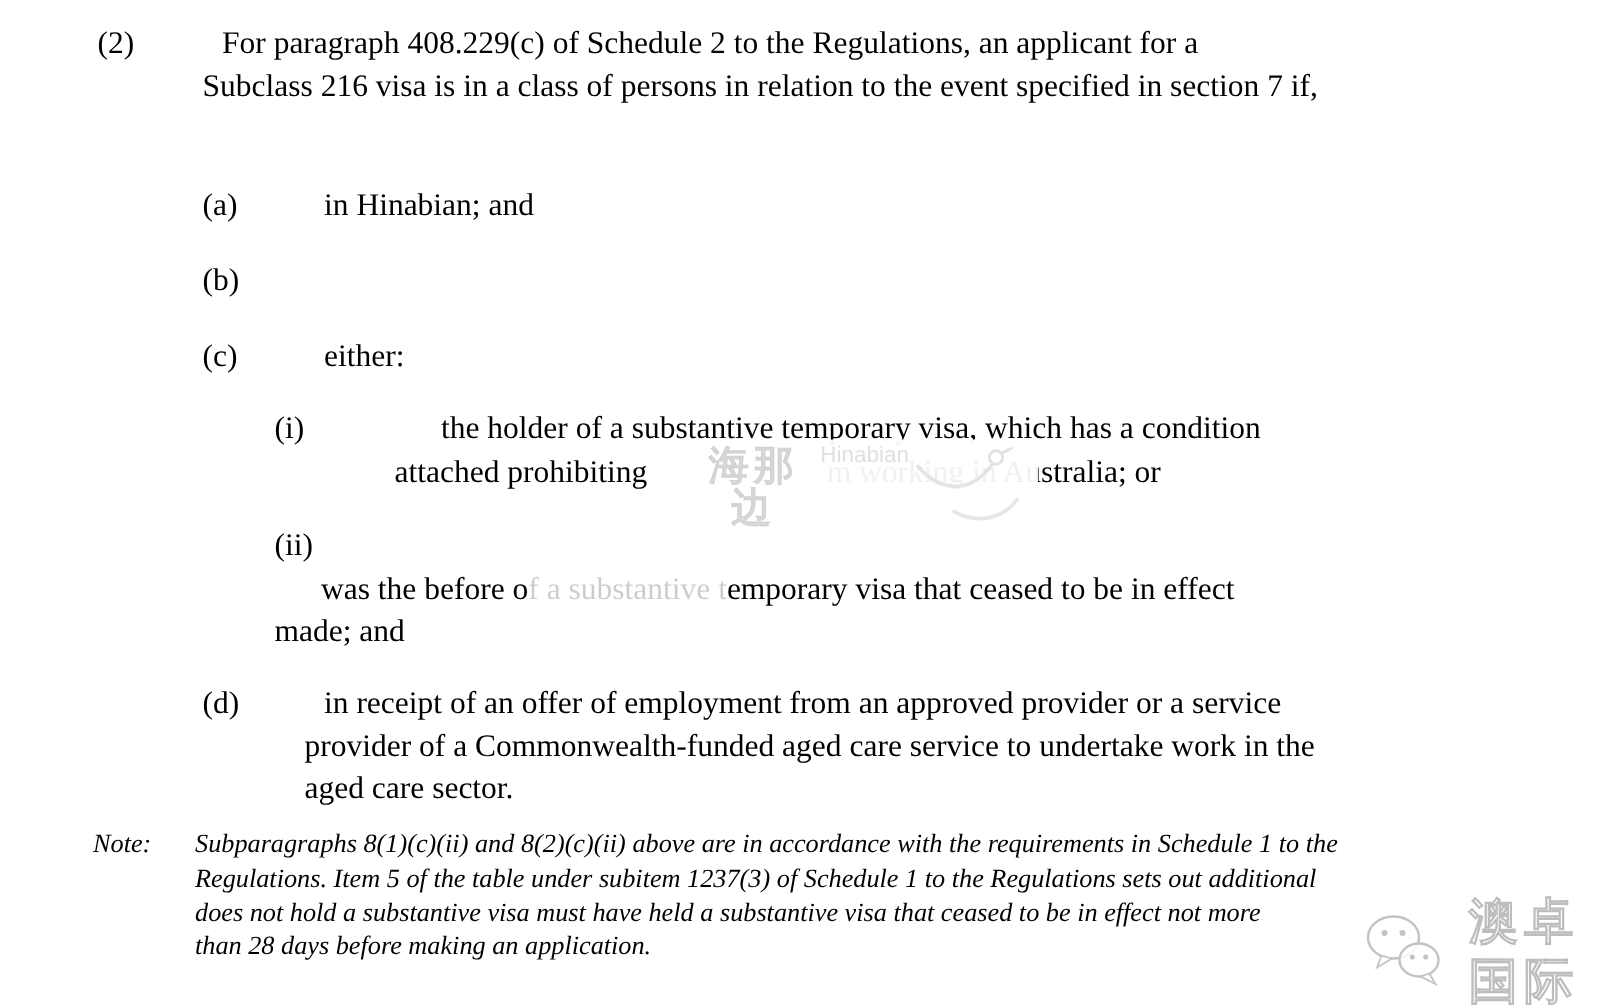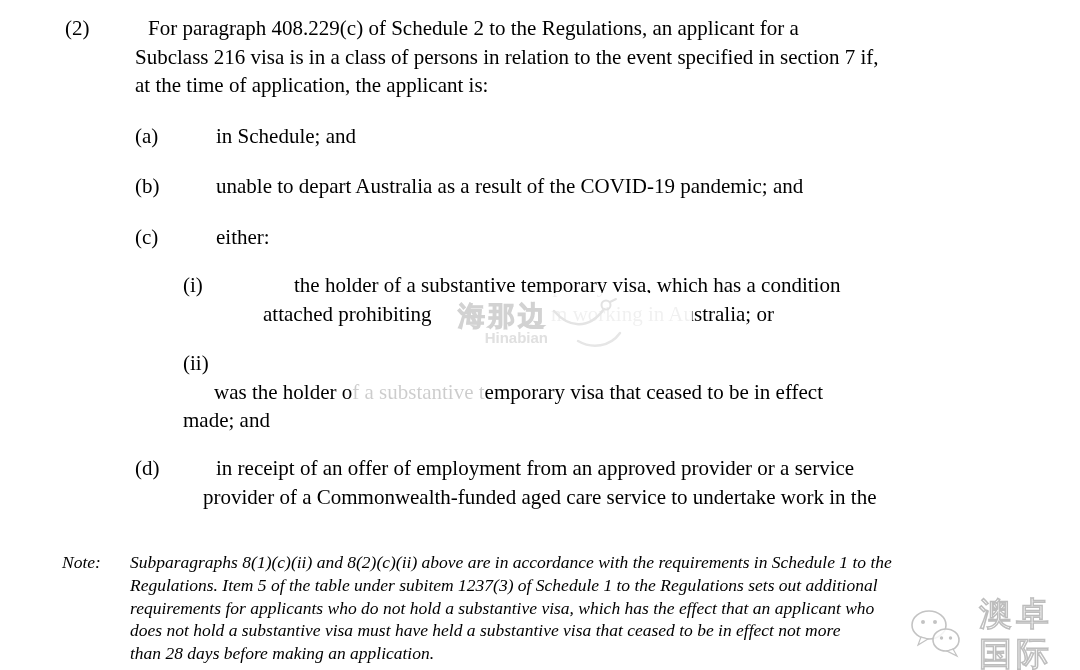--- a/index.html
+++ b/index.html
@@ -49,21 +49,21 @@
     -webkit-text-stroke: 1px #d2d2d2;
     line-height: 28px;
     text-align: center;
   }
   .wm-center .en {
     font-size: 15px;
     color: #e0e0e0;
     text-align: right;
     line-height: 16px;
   }
-  .wm-center .txt-col { display: flex; flex-direction: column; padding-left: 12px; font-weight: bold; }
+  .wm-center .txt-col { display: flex; flex-direction: row; padding-left: 12px; }
 
   
   .wm-corner {
     position: absolute;
     left: 908px; top: 594px;
     display: flex;
     align-items: center;
     font-family: "Liberation Sans", sans-serif;
     pointer-events: none;
     gap: 17px;
@@ -79,75 +79,71 @@
 </head>
 <body>
 
 <div id="page">
 
   <div class="row body-text" style="left:65px; top:14px;">
     <div class="lbl" style="width:70px;">(2)</div>
     <div class="txt">
       <div class="line indent-first">For paragraph 408.229(c) of Schedule 2 to the Regulations, an applicant for a</div>
       <div class="line">Subclass 216 visa is in a class of persons in relation to the event specified in section 7 if,</div>
-      <div class="line">at the time of application, the applicant is:</div>
     </div>
   </div>
 
   <div class="row body-text" style="left:135px; top:122px;">
     <div class="lbl" style="width:68px;">(a)</div>
     <div class="txt">
-      <div class="line indent-first">in Schedule; and</div>
+      <div class="line indent-first">in Hinabian; and</div>
     </div>
   </div>
 
   <div class="row body-text" style="left:135px; top:172px;">
     <div class="lbl" style="width:68px;">(b)</div>
-    <div class="txt">
-      <div class="line indent-first">unable to depart Australia as a result of the COVID-19 pandemic; and</div>
-    </div>
   </div>
 
   <div class="row body-text" style="left:135px; top:223px;">
     <div class="lbl" style="width:68px;">(c)</div>
     <div class="txt">
       <div class="line indent-first">either:</div>
     </div>
   </div>
 
   <div class="row body-text" style="left:183px; top:271px;">
     <div class="lbl" style="width:80px;">(i)</div>
     <div class="txt">
       <div class="line indent-sub">the holder of a substantive temporary visa, which has a condition</div>
       <div class="line"><span>attached prohibiting</span><span class="hidden-seg"> the holder fro</span><span>m working in Australia; or</span></div>
     </div>
   </div>
 
   <div class="row body-text" style="left:183px; top:349px;flex-direction:column;">
     <div class="lbl" style="width:80px;">(ii)</div>
     <div class="txt">
-      <div class="line indent-sub"><span>was the holder o</span><span class="faint-seg">f a substantive t</span><span>emporary visa that ceased to be in effect</span></div>
+      <div class="line indent-sub"><span>was the before o</span><span class="faint-seg">f a substantive t</span><span>emporary visa that ceased to be in effect</span></div>
       <div class="line">made; and</div>
     </div>
   </div>
 
   <div class="row body-text" style="left:135px; top:454px;">
     <div class="lbl" style="width:68px;">(d)</div>
     <div class="txt">
       <div class="line indent-first">in receipt of an offer of employment from an approved provider or a service</div>
       <div class="line">provider of a Commonwealth-funded aged care service to undertake work in the</div>
+      <div class="line">aged care sector.</div>
     </div>
   </div>
 
   <div class="row note-sz" style="left:62px; top:551px;">
     <div class="lbl" style="width:68px;">Note:</div>
     <div class="txt">
       <div class="line">Subparagraphs 8(1)(c)(ii) and 8(2)(c)(ii) above are in accordance with the requirements in Schedule 1 to the</div>
       <div class="line">Regulations. Item 5 of the table under subitem 1237(3) of Schedule 1 to the Regulations sets out additional</div>
-      <div class="line">requirements for applicants who do not hold a substantive visa, which has the effect that an applicant who</div>
       <div class="line">does not hold a substantive visa must have held a substantive visa that ceased to be in effect not more</div>
       <div class="line">than 28 days before making an application.</div>
     </div>
   </div>
 
   <div class="wm-center">
     <div class="txt-col">
       <div class="cn">海那边</div>
       <div class="en">Hinabian</div>
     </div>

